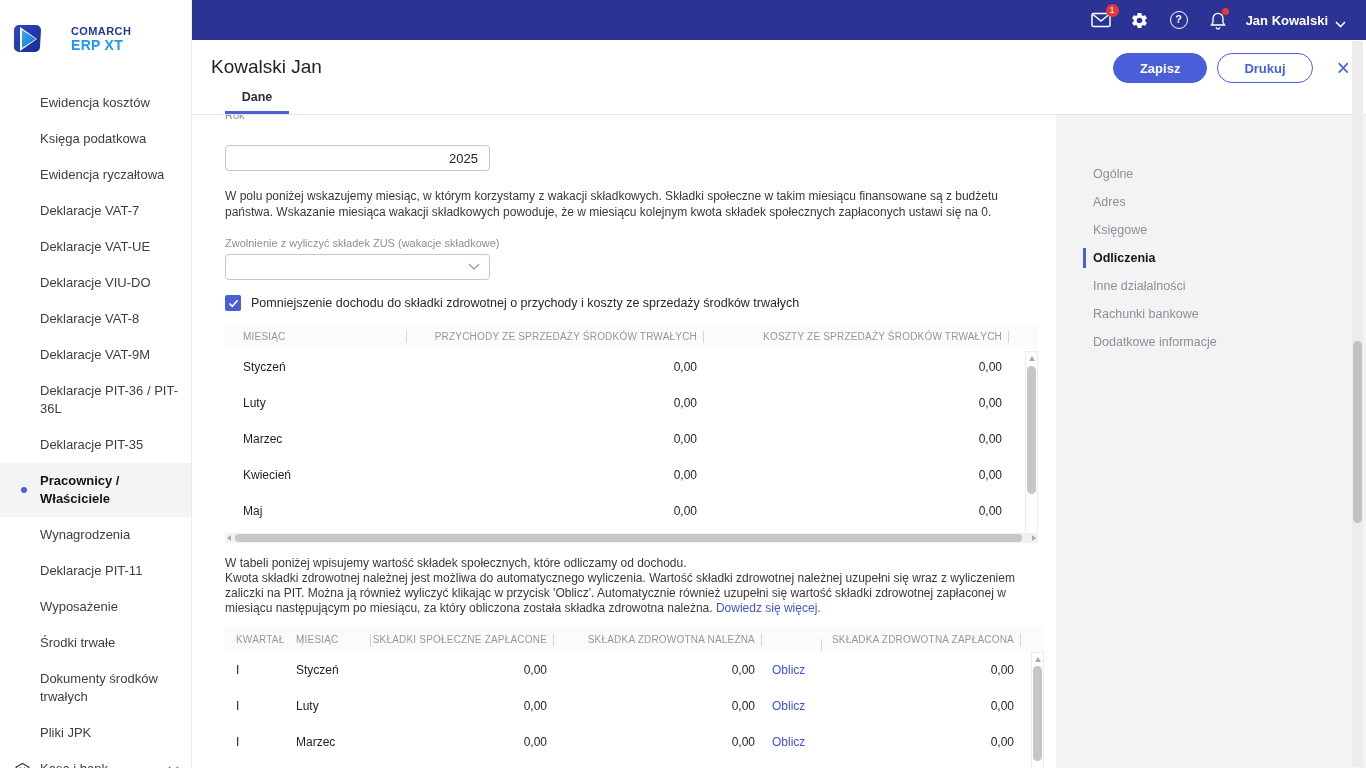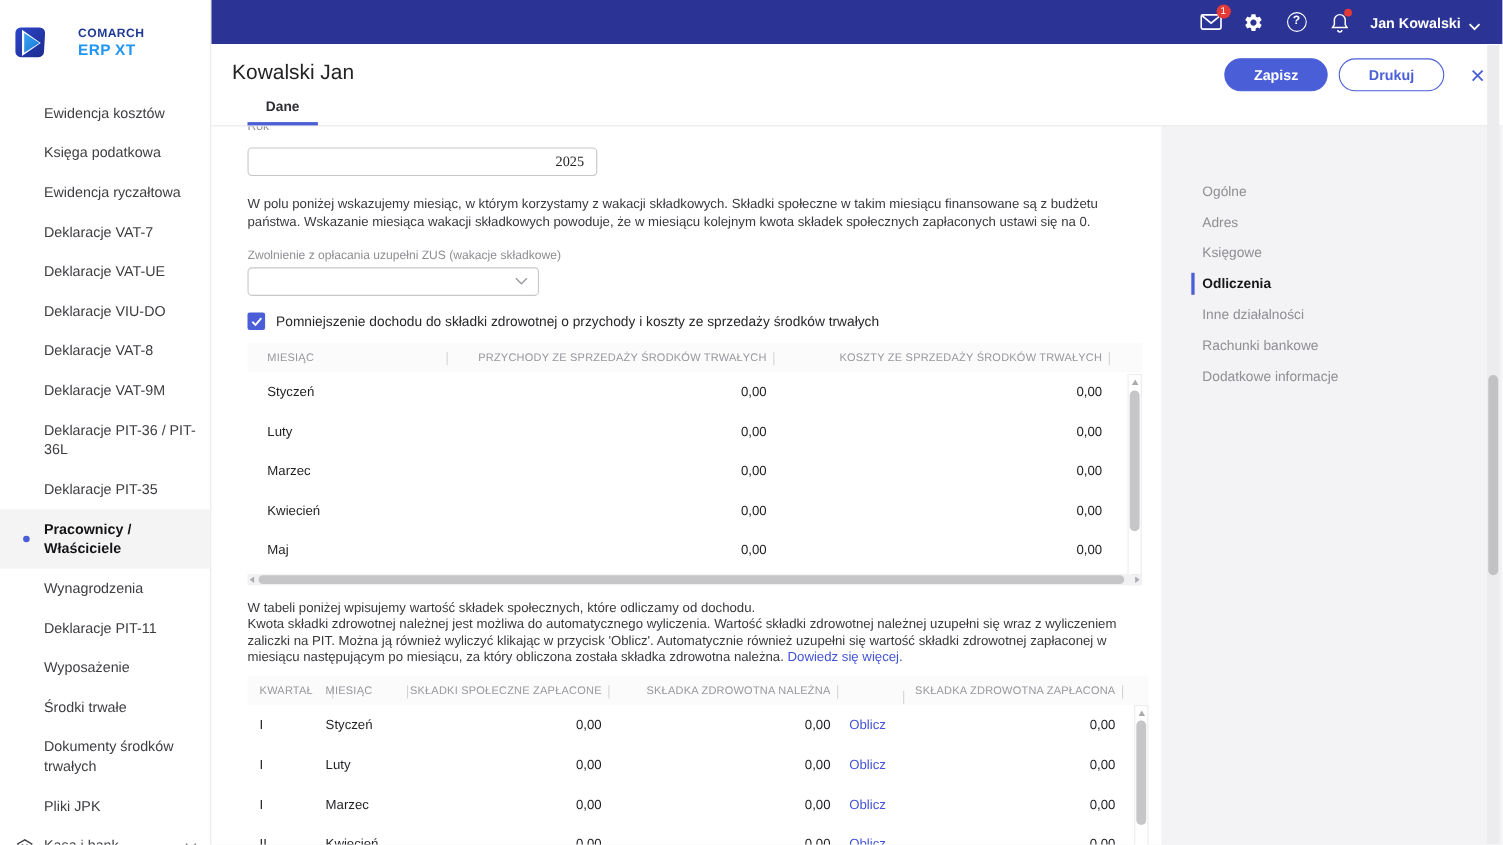--- a/index.html
+++ b/index.html
@@ -47,23 +47,23 @@
     cursor:pointer; font-family:inherit; }
   .btn-primary { background:var(--accent,#4a5ed8); border:1px solid var(--accent,#4a5ed8); color:#fff; }
   .btn-secondary { background:#fff; border:1px solid var(--accent,#4a5ed8); color:var(--accent,#4a5ed8); }
   .close-x { margin-left:14px; font-size:23px; color:var(--accent,#4a5ed8); cursor:pointer; line-height:1; }
 
   
   .content-body { position:absolute; left:0; top:75px; width:864px; bottom:0; background:#fff; overflow:hidden; }
   .form-wrap { padding:0 15px 0 33px; }
   .field-label { font-size:11px; color:#8e8e93; }
   .rok-label { margin-top:-6px; }
-  .year-input { display:block; margin-top:13px; width:318px; height:26px; border:1px solid #c7c7ca;
+  .year-input { display:block; margin-top:24px; width:265px; height:26px; border:1px solid #c7c7ca;
     border-radius:4px; font-size:13px; color:#232326; text-align:right; padding:0 11px;
-    font-family:Liberation Serif, serif; outline:none; }
+    font-family:Liberation Sans, sans-serif; outline:none; }
   .para { margin-top:17px; width:818px; font-size:12px; line-height:16px; color:#39393e; }
   .zus-label { margin-top:17px; }
   .select-box { position:relative; margin-top:5px; width:265px; height:26px; border:1px solid #c7c7ca;
     border-radius:4px; cursor:pointer; background:#fff; }
   .select-box .chev { position:absolute; right:9px; top:8px; }
   .check-row { display:flex; align-items:center; gap:10px; margin-top:15px; cursor:pointer; }
   .checkbox { width:16px; height:16px; background:var(--accent,#4a5ed8); border-radius:2px;
     display:flex; align-items:center; justify-content:center; }
   .check-label { font-size:12.5px; color:#28282c; }
 
@@ -215,21 +215,21 @@
       </div>
     </div>
 
     <div class="content-body">
       <div class="form-wrap">
         <div class="field-label rok-label">Rok</div>
         <input class="year-input" type="text" value="2025" style="">
 
         <div class="para">W polu poniżej wskazujemy miesiąc, w którym korzystamy z wakacji składkowych. Składki społeczne w takim miesiącu finansowane są z budżetu państwa. Wskazanie miesiąca wakacji składkowych powoduje, że w miesiącu kolejnym kwota składek społecznych zapłaconych ustawi się na 0.</div>
 
-        <div class="field-label zus-label">Zwolnienie z opłacania uzupełni ZUS (wakacje składkowe)</div>
+        <div class="field-label zus-label">Zwolnienie z wyliczyć składek ZUS (wakacje składkowe)</div>
         <div class="select-box">
           <span></span>
           <svg class="chev" width="12" height="8" viewBox="0 0 12 8">
             <polyline points="1,1 6,6 11,1" fill="none" stroke="#9a9aa0" stroke-width="1.3"></polyline>
           </svg>
         </div>
 
         <div class="check-row">
           <span class="checkbox">
             <svg width="11" height="9" viewBox="0 0 13 11">

